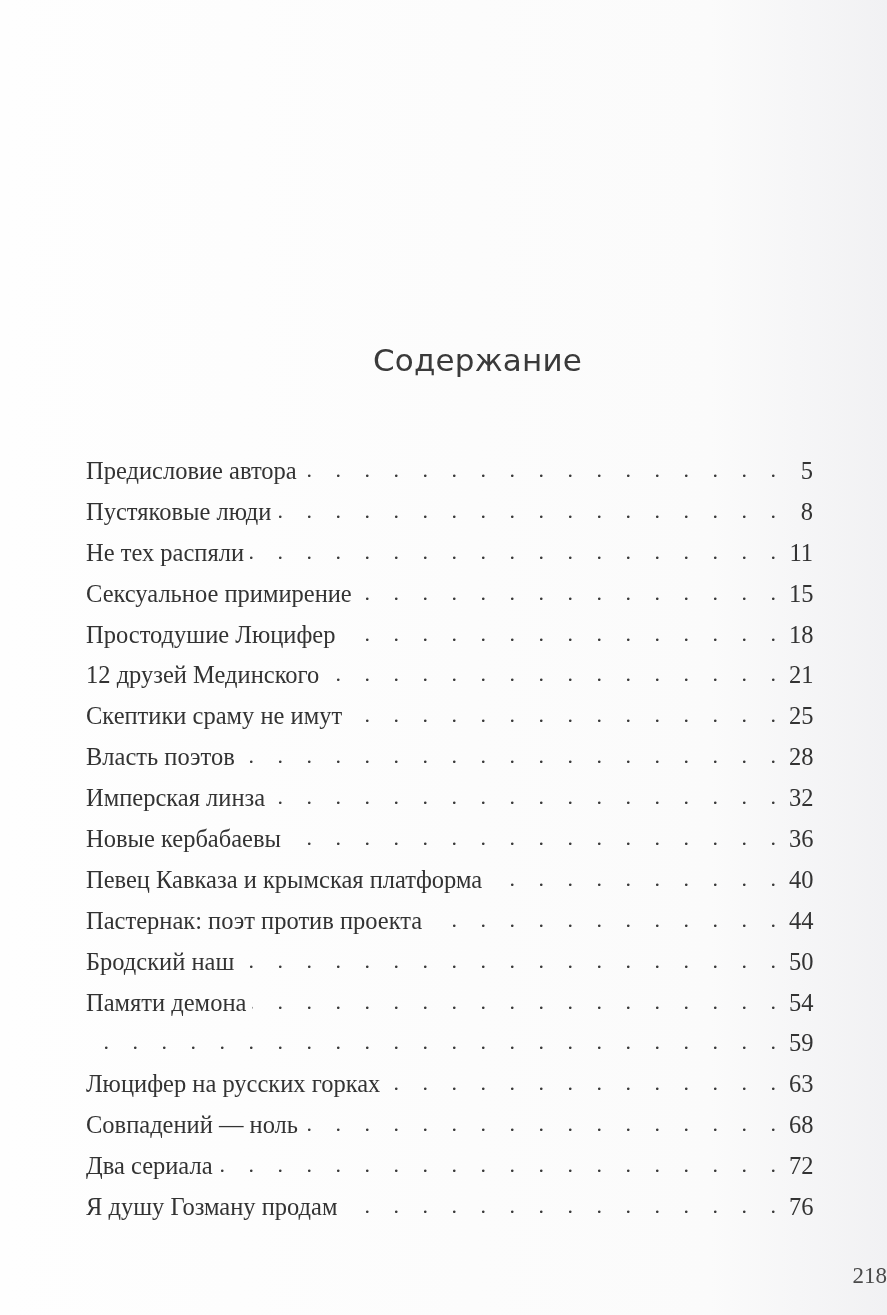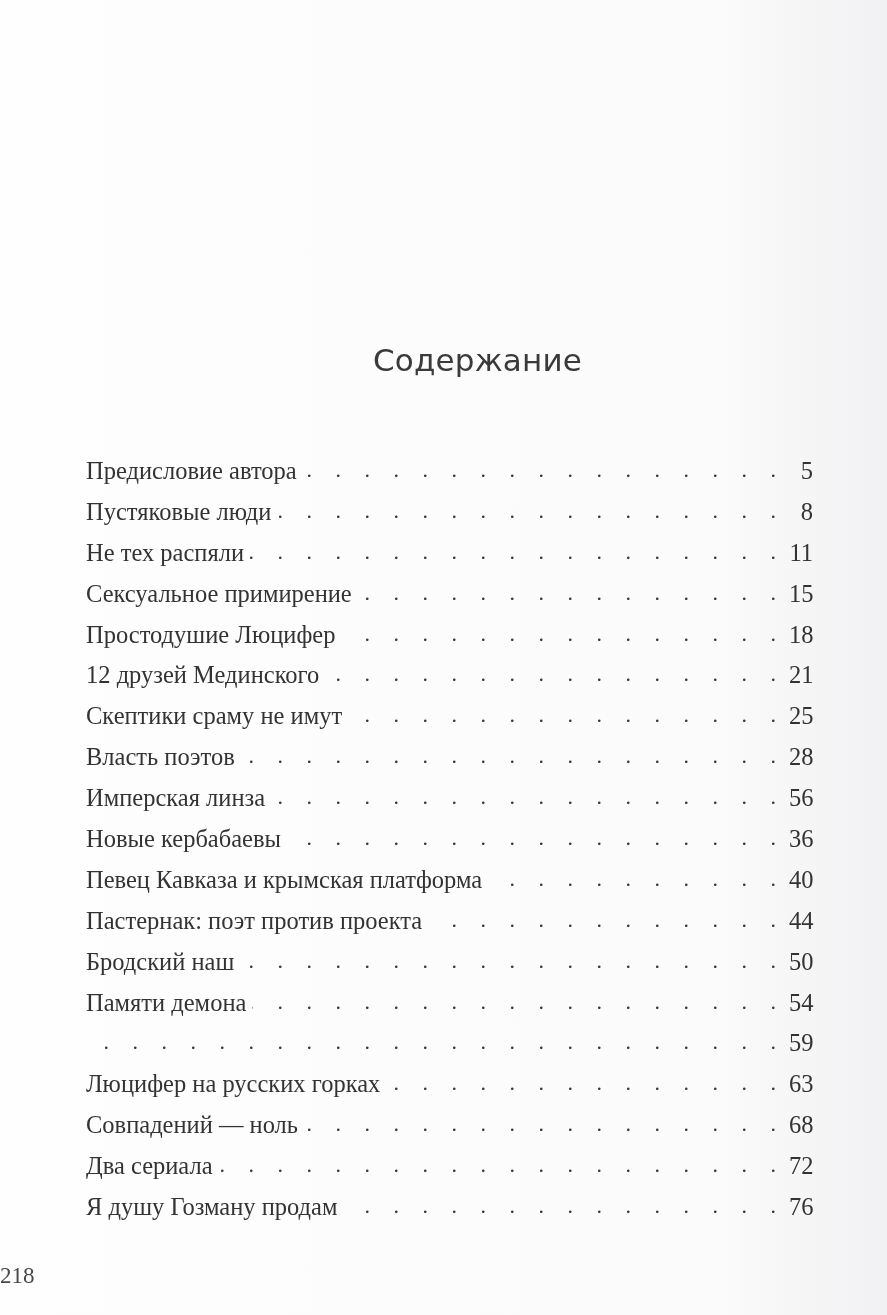--- a/index.html
+++ b/index.html
@@ -80,21 +80,21 @@
       padding-left: 4px;
       min-width: 24px;
       text-align: right;
       white-space: nowrap;
     }
     .folio {
       position: absolute;
       left: 0;
       width: 887px;
       top: 1263px;
-      text-align: left;
+      text-align: right;
       font-family: "Liberation Serif", serif;
       font-size: 23px;
       color: #4a4a4a;
     }
   </style>
 </head>
 <body>
 
 <div class="page">
 
@@ -148,21 +148,21 @@
         <span class="toc-page">25</span>
       </div>
     <div class="toc-row">
         <span class="toc-title">Власть поэтов</span>
         <span class="toc-leader">. . . . . . . . . . . . . . . . . . . . . . . . . . . . . . . . . . . . . . . . . . . . . . . . . . .</span>
         <span class="toc-page">28</span>
       </div>
     <div class="toc-row">
         <span class="toc-title">Имперская линза</span>
         <span class="toc-leader">. . . . . . . . . . . . . . . . . . . . . . . . . . . . . . . . . . . . . . . . . . . . . . . . . . .</span>
-        <span class="toc-page">56</span>
+        <span class="toc-page">32</span>
       </div>
     <div class="toc-row">
         <span class="toc-title">Новые кербабаевы</span>
         <span class="toc-leader">. . . . . . . . . . . . . . . . . . . . . . . . . . . . . . . . . . . . . . . . . . . . . . . . . . .</span>
         <span class="toc-page">36</span>
       </div>
     <div class="toc-row">
         <span class="toc-title">Певец Кавказа и крымская платформа</span>
         <span class="toc-leader">. . . . . . . . . . . . . . . . . . . . . . . . . . . . . . . . . . . . . . . . . . . . . . . . . . .</span>
         <span class="toc-page">40</span>

